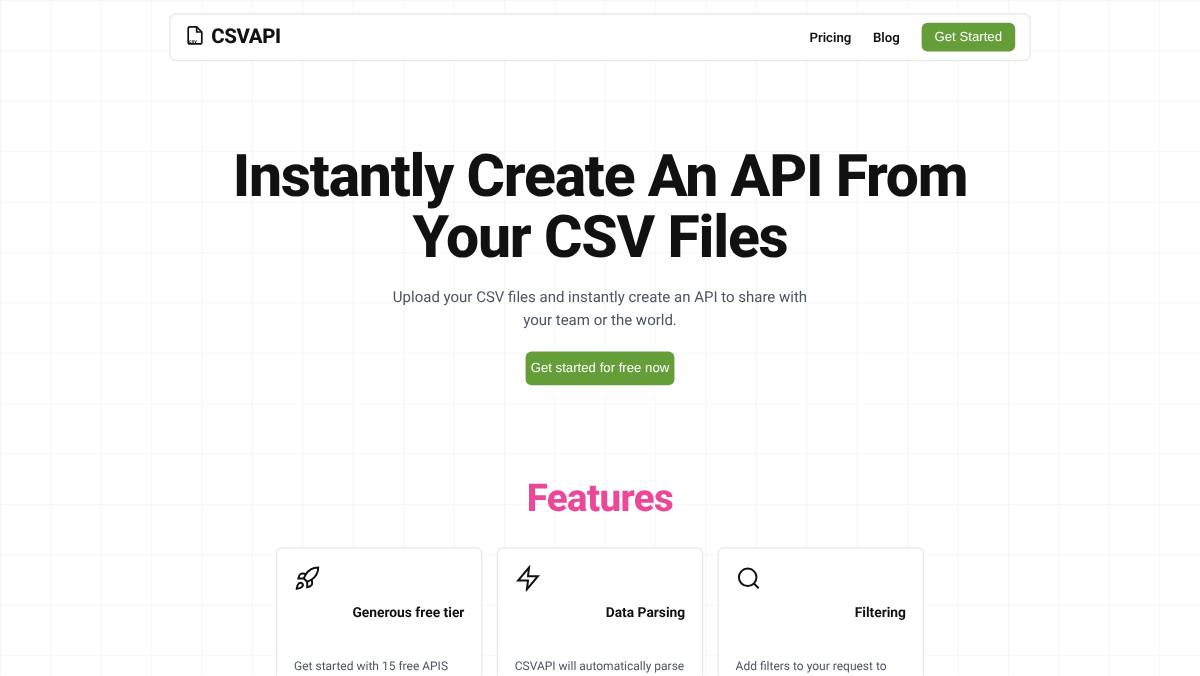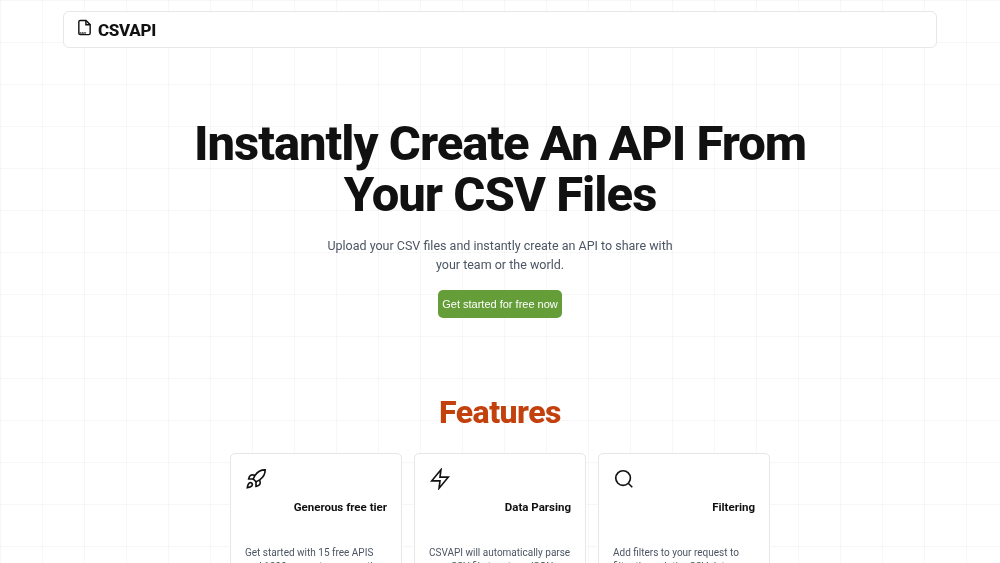--- a/index.html
+++ b/index.html
@@ -16,21 +16,21 @@
   background-size: 42px 42px;
 }
 .header {
   display: flex;
   align-items: center;
   justify-content: space-between;
   border: 1px solid #e5e7eb;
   border-radius: 6px;
   padding: 7px 12px;
   margin: 11px auto 0;
-  width: 874px;
+  width: 718px;
   background: #fff;
 }
 .brand {
   display: flex;
   align-items: center;
   gap: 5px;
 }
 .brand-name {
   font-weight: 800;
   font-size: 17px;
@@ -86,21 +86,21 @@
   border-radius: 5px;
   border: none;
 }
 .features-section {
   margin-top: 75px;
   text-align: center;
 }
 .features-title {
   font-size: 32px;
   font-weight: 800;
-  color: #c2410c;
+  color: #ec4899;
   letter-spacing: -0.5px;
 }
 .features-grid {
   display: flex;
   justify-content: center;
   gap: 12px;
   margin-top: 22px;
 }
 .feature-card {
   width: 172px;
@@ -136,20 +136,25 @@
   <div class="brand">
     <span>
       <svg width="17" height="17" viewBox="0 0 24 24" fill="none" stroke="#111" stroke-width="2">
         <path d="M14 2H6a2 2 0 0 0-2 2v16a2 2 0 0 0 2 2h12a2 2 0 0 0 2-2V8z"></path>
         <polyline points="14 2 14 8 20 8"></polyline>
         <text x="5" y="21" font-size="6" fill="#111" stroke="none" font-weight="bold">csv</text>
       </svg>
     </span>
     <span class="brand-name">CSVAPI</span>
   </div>
+  <nav class="nav">
+    <a class="nav-link">Pricing</a>
+    <a class="nav-link">Blog</a>
+    <button class="cta-button">Get Started</button>
+  </nav>
 </header>
 
 <section class="hero">
   <h1 class="hero-title">
     <span>Instantly Create An API From</span><br>
     <span>Your CSV Files</span>
   </h1>
   <p class="hero-subtitle">Upload your CSV files and instantly create an API to share with your team or the world.</p>
   <button class="hero-button">Get started for free now</button>
 </section>

